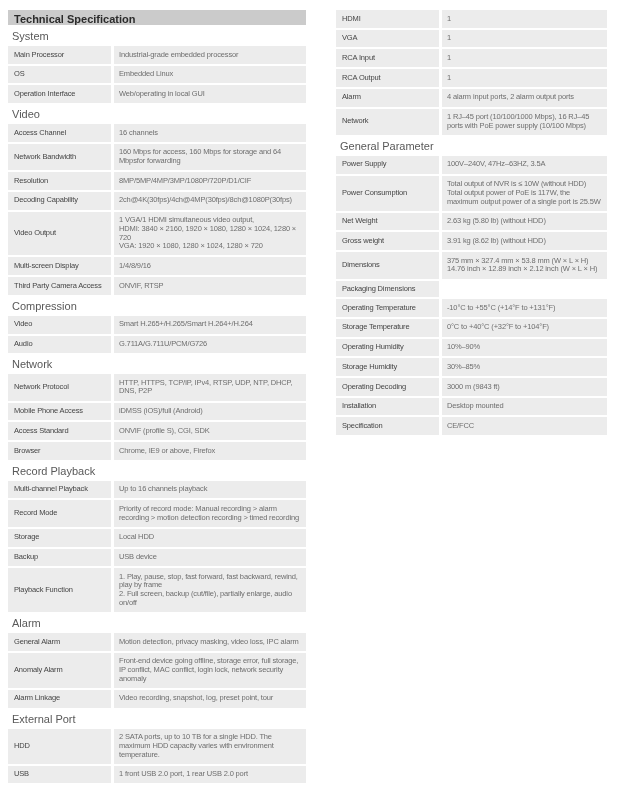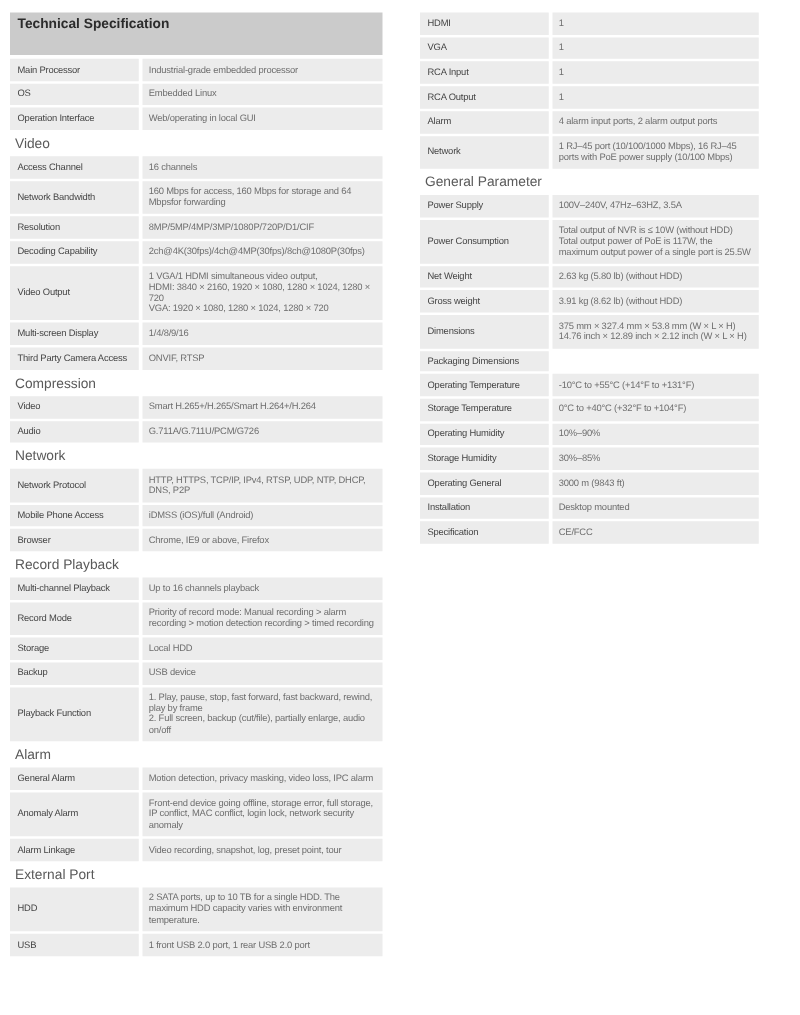--- a/index.html
+++ b/index.html
@@ -23,21 +23,21 @@
   }
   .col-left  { left: 8px;   width: 298px; }
   .col-right { left: 336px; width: 271px; }
 
   .header-bar {
     background: #cbcbcb;
     color: #2b2b2b;
     font-size: 11px;
     line-height: 11px;
     font-weight: 700;
-    padding: 4px 4px 19px 6px;
+    padding: 4px 4px 0 6px;
     margin-bottom: 3px;
   }
   .section-title {
     font-size: 11px;
     line-height: 12px;
     font-weight: 400;
     color: #595959;
     margin: 5px 0 4px 4px;
   }
   .spec-table { width: 100%; }
@@ -67,20 +67,21 @@
     padding: 4.5px 4px 4.5px 5px;
   }
 </style>
 </head>
 <body>
 
 <div class="page">
   <div class="col col-left">
     <div class="header-bar">Technical Specification</div>
     <div id="left-sections">
+        <div class="section-title">System</div>
         <div class="spec-table">
           <div class="row">
             <div class="cell label">Main Processor</div>
             <div class="cell value">Industrial-grade embedded processor</div>
           </div>
           <div class="row">
             <div class="cell label">OS</div>
             <div class="cell value">Embedded Linux</div>
           </div>
           <div class="row">
@@ -136,20 +137,24 @@
         <div class="spec-table">
           <div class="row">
             <div class="cell label">Network Protocol</div>
             <div class="cell value">HTTP, HTTPS, TCP/IP, IPv4, RTSP, UDP, NTP, DHCP, DNS, P2P</div>
           </div>
           <div class="row">
             <div class="cell label">Mobile Phone Access</div>
             <div class="cell value">iDMSS (iOS)/full (Android)</div>
           </div>
           <div class="row">
+            <div class="cell label">Access Standard</div>
+            <div class="cell value">ONVIF (profile S), CGI, SDK</div>
+          </div>
+          <div class="row">
             <div class="cell label">Browser</div>
             <div class="cell value">Chrome, IE9 or above, Firefox</div>
           </div>
         </div>
         <div class="section-title">Record Playback</div>
         <div class="spec-table">
           <div class="row">
             <div class="cell label">Multi-channel Playback</div>
             <div class="cell value">Up to 16 channels playback</div>
           </div>
@@ -264,21 +269,21 @@
           </div>
           <div class="row">
             <div class="cell label">Operating Humidity</div>
             <div class="cell value">10%–90%</div>
           </div>
           <div class="row">
             <div class="cell label">Storage Humidity</div>
             <div class="cell value">30%–85%</div>
           </div>
           <div class="row">
-            <div class="cell label">Operating General</div>
+            <div class="cell label">Operating Decoding</div>
             <div class="cell value">3000 m (9843 ft)</div>
           </div>
           <div class="row">
             <div class="cell label">Installation</div>
             <div class="cell value">Desktop mounted</div>
           </div>
           <div class="row">
             <div class="cell label">Specification</div>
             <div class="cell value">CE/FCC</div>
           </div>

